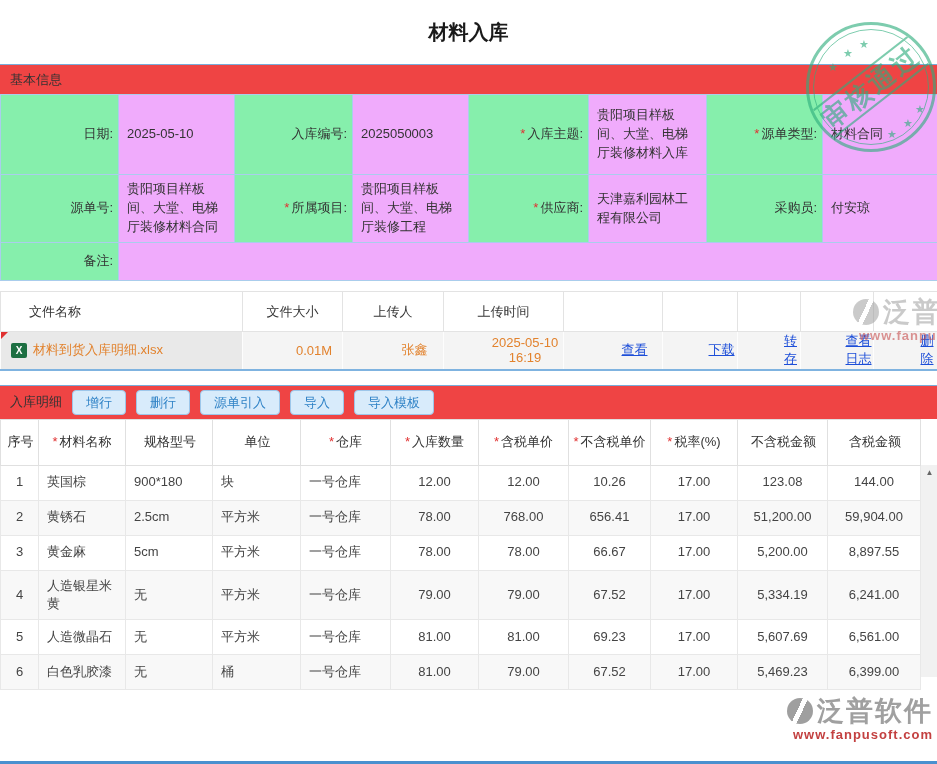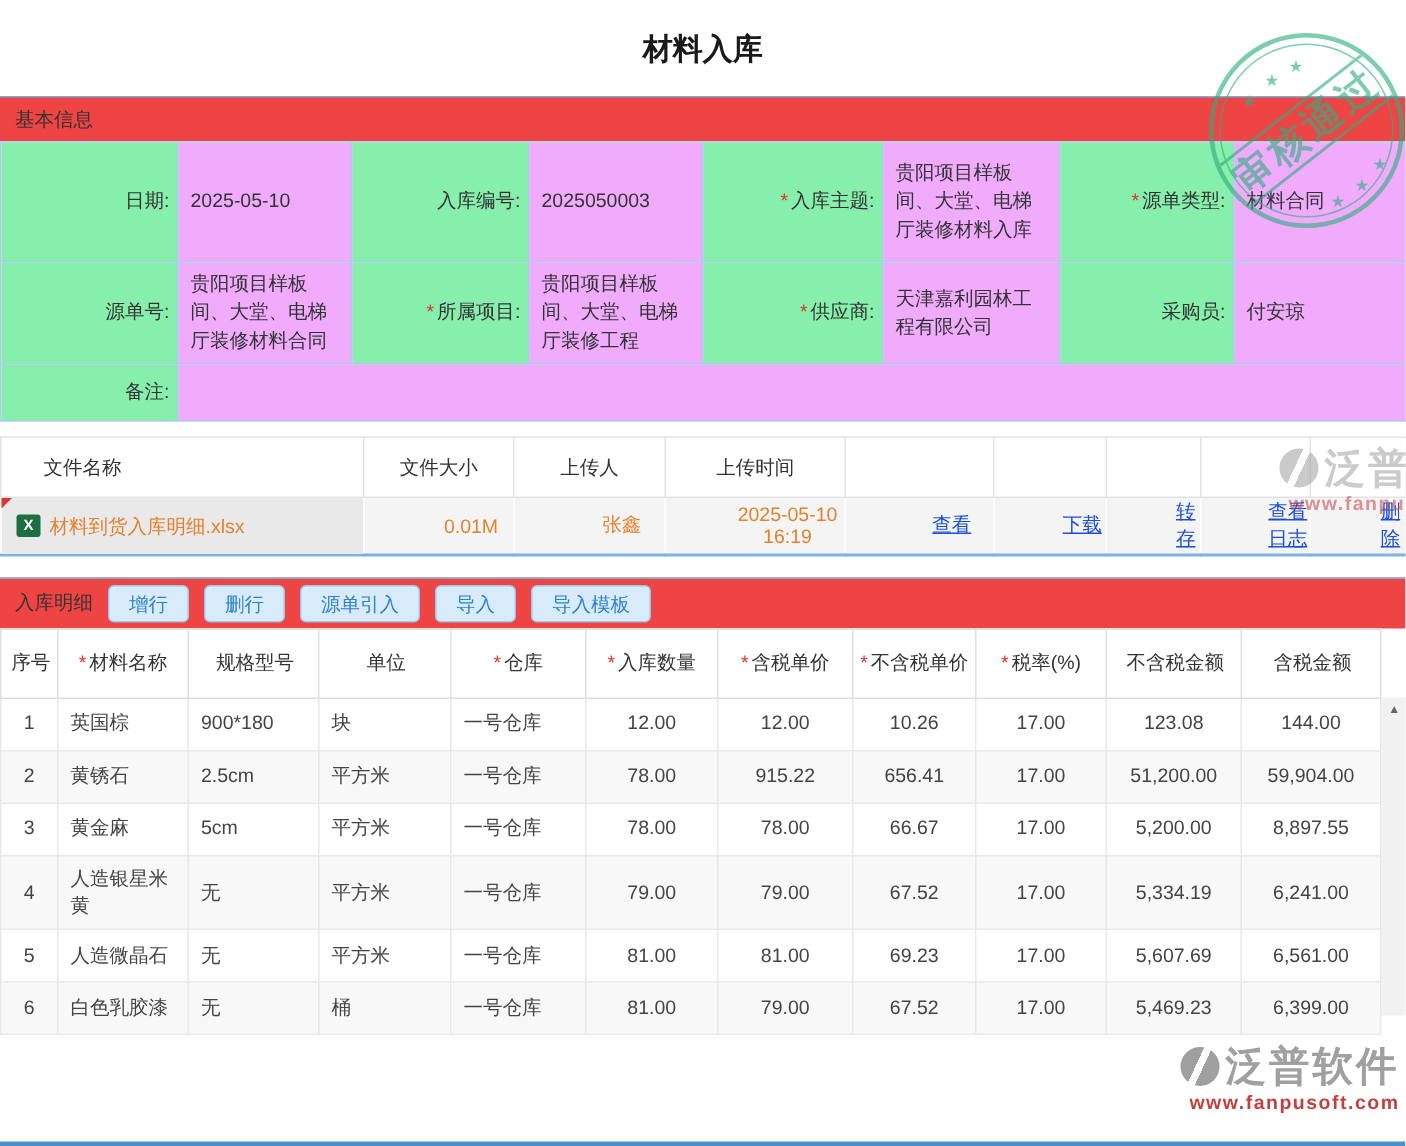--- a/index.html
+++ b/index.html
@@ -270,21 +270,21 @@
             <td class="c9">123.08</td>
             <td class="c10">144.00</td>
           </tr>
           <tr class="h1">
             <td class="c0">2</td>
             <td class="c1">黄锈石</td>
             <td class="c2">2.5cm</td>
             <td class="c3">平方米</td>
             <td class="c4">一号仓库</td>
             <td class="c5">78.00</td>
-            <td class="c6">915.22</td>
+            <td class="c6">768.00</td>
             <td class="c7">656.41</td>
             <td class="c8">17.00</td>
             <td class="c9">51,200.00</td>
             <td class="c10">59,904.00</td>
           </tr>
           <tr class="h1">
             <td class="c0">3</td>
             <td class="c1">黄金麻</td>
             <td class="c2">5cm</td>
             <td class="c3">平方米</td>

